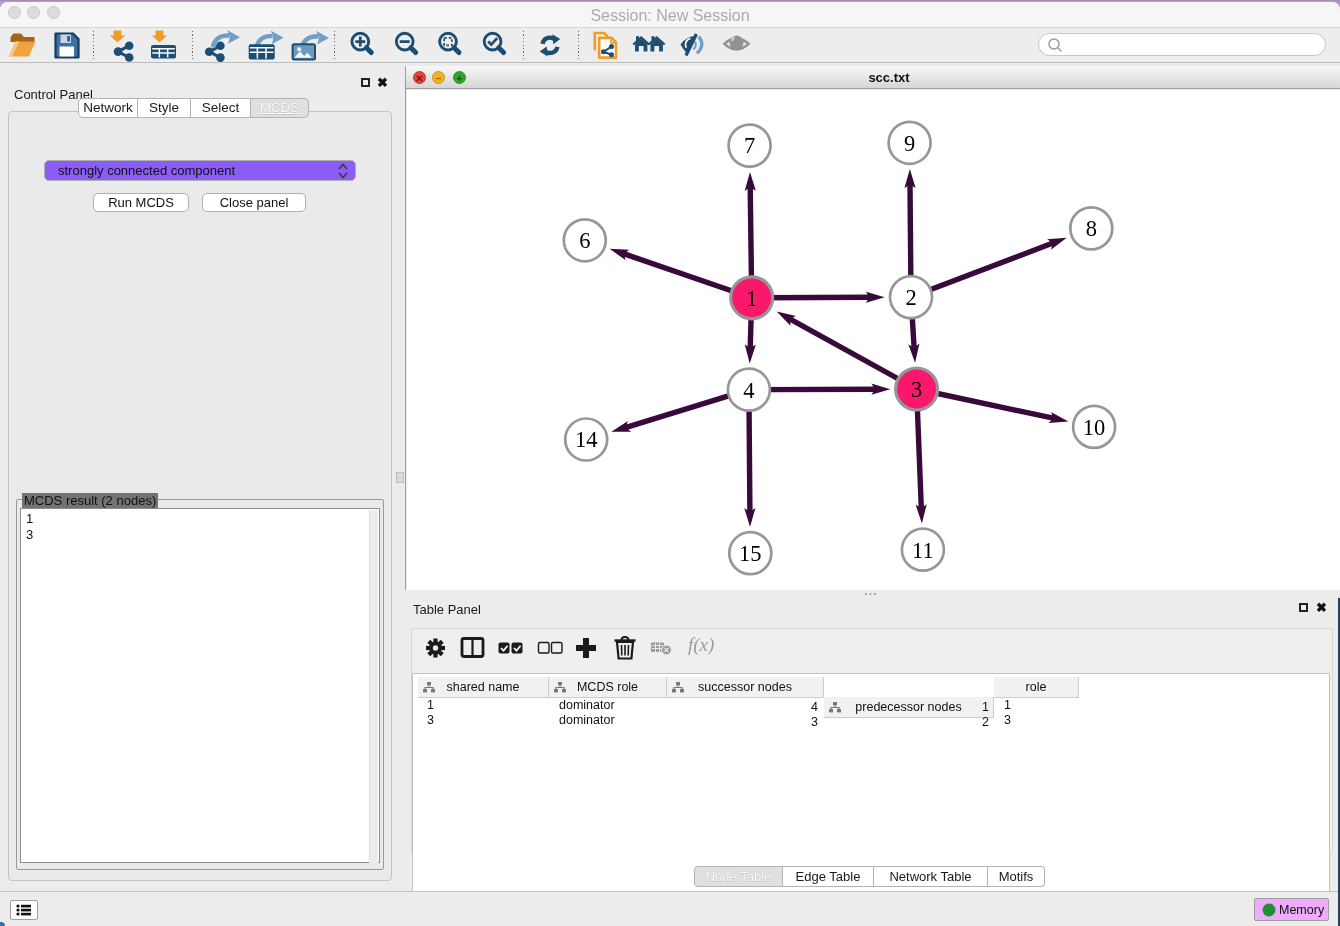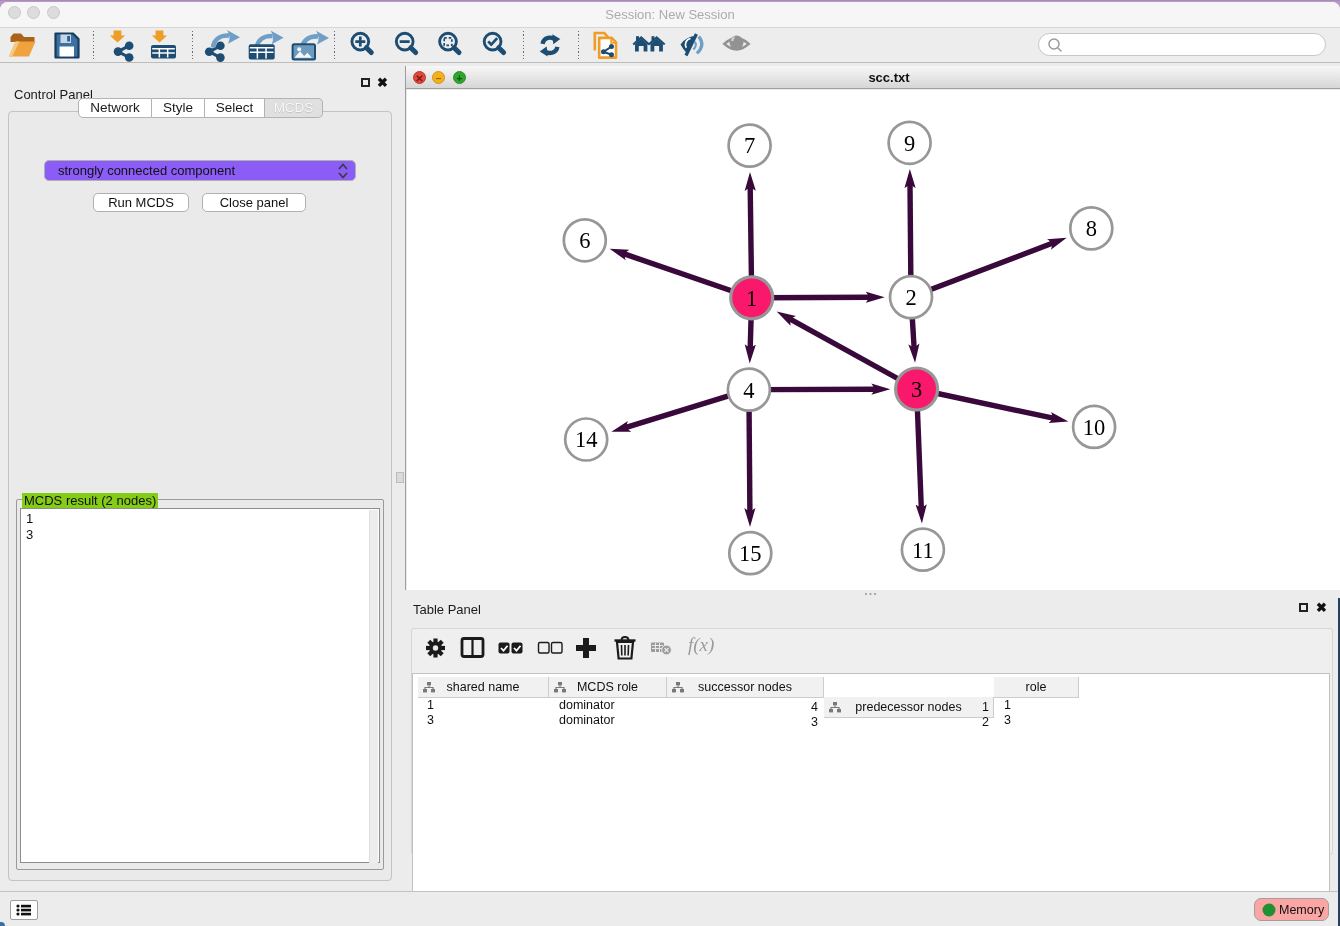--- a/index.html
+++ b/index.html
@@ -6,40 +6,40 @@
 html,body { width:1340px; height:926px; overflow:hidden; }
 body { font-family:"Liberation Sans", sans-serif; background:linear-gradient(#9b7fae 0px, #b898c6 1px, #b898c6 100%); position:relative; }
 .abs { position:absolute; }
 #win {
   position:absolute; left:0; top:2px; width:1340px; height:924px;
   background:#ececec; border-radius:8px 8px 0 0; overflow:hidden;
 }
 
 #titlebar { position:absolute; left:0; top:0; width:100%; height:26px; background:#f6f6f6; border-bottom:1px solid #d6d6d6; }
 .tl { position:absolute; top:4px; width:13px; height:13px; border-radius:50%; background:#dcdcdc; border:1px solid #c8c8c8; }
-#title-text { position:absolute; top:5px; left:0; width:100%; text-align:center; font-size:13px; color:#ababab; }
+#title-text { position:absolute; top:5px; left:0; width:100%; text-align:center; font-size:16px; color:#ababab; }
 
 #toolbar { position:absolute; left:0; top:26px; width:100%; height:35px; background:#ededed; border-bottom:1px solid #bdbdbd; }
 .sep { position:absolute; top:3px; height:28px; width:1px; background:repeating-linear-gradient(to bottom, #6a6a6a 0 1.2px, rgba(0,0,0,0) 1.2px 3.4px); }
 #searchbox { position:absolute; right:14px; top:5px; width:288px; height:23px; background:#fff; border:1px solid #c6c6c6; border-radius:12px; }
 
 #cp-title { position:absolute; left:14px; top:85px; font-size:13px; color:#1a1a1a; }
 .winbtn-sq { position:absolute; width:9px; height:9px; border:2px solid #222; }
 .winbtn-x { position:absolute; font-size:13px; font-weight:bold; color:#111; line-height:12px; }
 #cp-pane { position:absolute; left:8px; top:109px; width:384px; height:770px; background:#eaeaea; border:1px solid #c3c3c3; border-radius:4px; }
 .tabs { position:absolute; display:flex; font-size:13.5px; }
 .tab { background:#fff; border:1px solid #b3b3b3; border-left:none; color:#1a1a1a; text-align:center; line-height:18px; height:20px; }
 .tab.first { border-left:1px solid #b3b3b3; border-radius:5px 0 0 5px; }
 .tab.last { border-radius:0 5px 5px 0; }
 .tab.dis { background:#e0e0e0; color:#fafafa; text-shadow:0 0 1px #b5b5b5, 0 1px 0 #c9c9c9; }
 #opt-label { position:absolute; left:0; top:136px; width:400px; text-align:center; font-size:13px; color:#111; }
 #dropdown { position:absolute; left:44px; top:158px; width:312px; height:21px; background:#8b5cf6; border:1px solid #b0b0b0; border-radius:5px; font-size:13px; color:#111; line-height:19px; padding-left:13px; }
 .btn { position:absolute; height:19px; background:#fff; border:1px solid #b0b0b0; border-radius:5px; font-size:13px; color:#111; text-align:center; line-height:18px; }
 #fieldset { position:absolute; left:16px; top:497px; width:368px; height:371px; border:1px solid #9a9a9a; border-radius:2px; }
-#fs-label { position:absolute; left:5px; top:-7px; background:#84cc16; font-size:13px; color:#111; padding:0 2px; }
+#fs-label { position:absolute; left:5px; top:-7px; background:#737373; font-size:13px; color:#111; padding:0 2px; }
 #fs-white { position:absolute; left:3px; top:8px; width:360px; height:355px; background:#fff; border:1px solid #8d8d8d; }
 #fs-scroll { position:absolute; right:1px; top:1px; width:9px; height:353px; background:#ededed; border-left:1px solid #e0e0e0; }
 
 #vsplit-thumb { position:absolute; left:396px; top:470px; width:8px; height:11px; background:#dadada; border:1px solid #bcbcbc; }
 
 #netframe { position:absolute; left:405px; top:64px; width:935px; height:524px; border-left:1px solid #9c9c9c; }
 #net-titlebar { position:absolute; left:0; top:0; width:100%; height:23px; background:linear-gradient(#f7f7f7,#d6d6d6); border-bottom:1px solid #9f9f9f; }
 #net-title { position:absolute; top:4px; left:16px; width:100%; text-align:center; font-size:13px; font-weight:bold; color:#111; }
 .mac { position:absolute; top:4.5px; width:13px; height:13px; border-radius:50%; text-align:center; font-size:10px; font-weight:bold; line-height:13px; }
 #canvas { position:absolute; left:1px; top:24px; width:934px; height:500px; background:#fff; }
@@ -47,21 +47,21 @@
 #tablepanel { position:absolute; left:405px; top:594px; width:935px; height:295px; background:#ececec; }
 #tp-title { position:absolute; left:8px; top:6px; font-size:13px; color:#1a1a1a; }
 #tp-white { position:absolute; left:7px; top:77px; width:918px; height:224px; background:#fff; border:1px solid #c2c2c2; }
 #tp-inner { position:absolute; left:6px; top:32px; width:922px; height:227px; background:#efefef; border:1px solid #d6d6d6; border-radius:3px; }
 .th { position:absolute; top:3px; height:21px; background:#f1f1f1; border-right:1px solid #ccc; border-bottom:1px solid #ccc; font-size:12.5px; color:#111; text-align:center; line-height:20px; }
 .td { position:absolute; font-size:12.5px; color:#111; line-height:16px; }
 .btab { border:1px solid #b3b3b3; border-left:none; background:#fff; color:#1a1a1a; height:21px; line-height:19px; text-align:center; font-size:13px; }
 
 #statusbar { position:absolute; left:0; top:889px; width:100%; height:35px; background:#ececec; border-top:1px solid #c2c2c2; }
 #framelist-btn { position:absolute; left:10px; top:8px; width:28px; height:20px; background:#fdfdfd; border:1px solid #9f9f9f; border-radius:2px; }
-#memory-btn { position:absolute; right:11px; top:6px; width:75px; height:23px; background:#fca5a5; border:1px solid #9f9f9f; border-radius:7px; font-size:13px; color:#111; }
+#memory-btn { position:absolute; right:11px; top:6px; width:75px; height:23px; background:#f0abfc; border:1px solid #9f9f9f; border-radius:2px; font-size:13px; color:#111; }
 #navy-sliver { position:absolute; right:0; top:596px; width:2px; height:330px; background:#24415e; }
 </style>
 </head>
 <body>
 <div id="win">
 
   <div id="titlebar">
     <div class="tl" style="left:8px;"></div>
     <div class="tl" style="left:27px;"></div>
     <div class="tl" style="left:47px;"></div>
@@ -194,24 +194,24 @@
         <line x1="12.7" y1="12.7" x2="16.5" y2="16.5" stroke="#9a9a9a" stroke-width="1.5"></line>
       </svg>
     </div>
   </div>
 
   <div id="cp-title">Control Panel</div>
   <div class="winbtn-sq" style="left:361px; top:76px;"></div>
   <div class="winbtn-x" style="left:377px; top:75px;">✖</div>
   <div id="cp-pane"></div>
   <div class="tabs" style="left:78px; top:96px;">
-    <div class="tab first" style="width:74px;text-align:center;">Network</div>
+    <div class="tab first" style="width:60px;text-align:center;">Network</div>
     <div class="tab" style="width:53px;">Style</div>
     <div class="tab" style="width:60px;">Select</div>
-    <div class="tab last dis" style="width:58px;">MCDS</div>
+    <div class="tab last dis" style="width:58px;text-decoration:underline;">MCDS</div>
   </div>
   <div id="dropdown">strongly connected component
     <svg width="12" height="16" style="position:absolute; right:6px; top:2px;">
       <path d="M2,6 L6,1.5 L10,6" fill="none" stroke="#3c3c3c" stroke-width="1.7"></path>
       <path d="M2,10 L6,14.5 L10,10" fill="none" stroke="#3c3c3c" stroke-width="1.7"></path>
     </svg>
   </div>
   <div class="btn" style="left:93px; top:191px; width:96px;">Run MCDS</div>
   <div class="btn" style="left:202px; top:191px; width:104px;">Close panel</div>
   <div id="fieldset">
@@ -362,20 +362,26 @@
         <div class="td" style="left:146px;top:23px;">dominator</div>
         <div class="td" style="left:330px;top:25px;width:75px;text-align:right;">4</div>
         <div class="td" style="left:500px;top:25px;width:76px;text-align:right;">1</div>
         <div class="td" style="left:591px;top:23px;">1</div>
         <div class="td" style="left:14px;top:38px;">3</div>
         <div class="td" style="left:146px;top:38px;">dominator</div>
         <div class="td" style="left:330px;top:40px;width:75px;text-align:right;">3</div>
         <div class="td" style="left:500px;top:40px;width:76px;text-align:right;">2</div>
         <div class="td" style="left:591px;top:38px;">3</div>
     </div>
+    <div class="tabs" style="left:289px; top:270px;">
+      <div class="btab first dis tab" style="width:89px; border-radius:4px 0 0 4px; border-left:1px solid #b3b3b3;">Node Table</div>
+      <div class="btab" style="width:91px;">Edge Table</div>
+      <div class="btab" style="width:114px;">Network Table</div>
+      <div class="btab" style="width:57px; border-radius:0 4px 4px 0;">Motifs</div>
+    </div>
   </div>
 
   <div id="statusbar">
     <div id="framelist-btn">
       <svg width="26" height="18" style="position:absolute;left:0;top:0;">
         <circle cx="7" cy="5" r="1.6" fill="#111"></circle>
           <rect x="10" y="3.8" width="10" height="2.6" fill="#111"></rect>
         <circle cx="7" cy="9" r="1.6" fill="#111"></circle>
           <rect x="10" y="7.8" width="10" height="2.6" fill="#111"></rect>
         <circle cx="7" cy="13" r="1.6" fill="#111"></circle>

